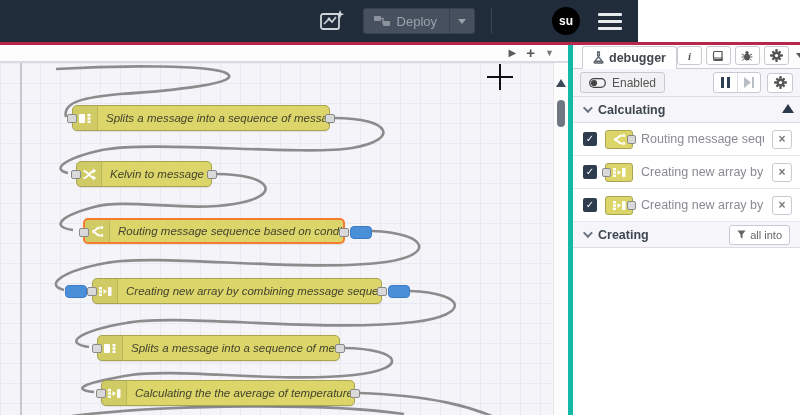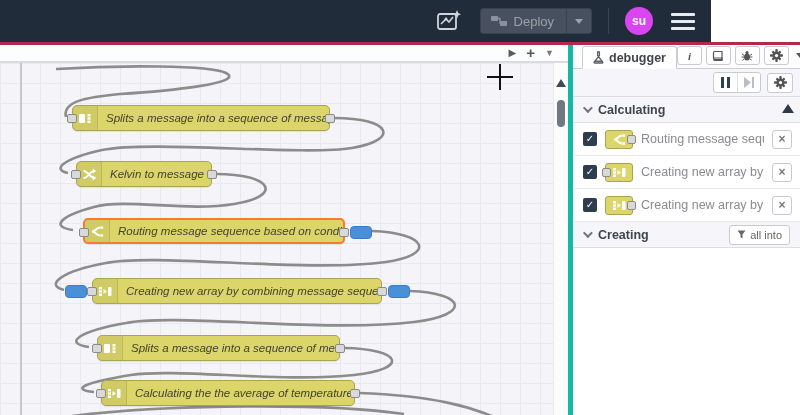--- a/index.html
+++ b/index.html
@@ -1,20 +1,20 @@
 <!DOCTYPE html>
 <html><head>
 <meta charset="utf-8">
 <style>
   * { margin:0; padding:0; box-sizing:border-box; }
   html,body { width:800px; height:415px; overflow:hidden; font-family:"Liberation Sans", sans-serif; background:#fff; }
   #app { position:relative; width:800px; height:415px; overflow:hidden; background:#fff; }
 
   
-  .header { position:absolute; left:0; top:0; width:711px; height:42px; background:#212c3b;
+  .header { position:absolute; left:0; top:0; width:638px; height:42px; background:#212c3b;
             display:flex; align-items:center; justify-content:flex-end; padding-right:14px; gap:16px; }
   .accent-line { position:absolute; left:0; top:42px; width:800px; height:3px; background:#b7274a; }
   .hdr-iconbtn { width:30px; height:30px; display:flex; align-items:center; justify-content:center; cursor:pointer; }
   .deploy-btn { height:26px; background:#47505e; border:1px solid #394250; border-radius:3px;
                 display:flex; align-items:center; color:#9aa1ab; font-size:13px; cursor:default; }
   .deploy-main { display:flex; align-items:center; gap:7px; padding:0 12px 0 10px; }
   .deploy-caret { border-left:1px solid #394250; padding:0 8px; height:100%; display:flex; align-items:center; }
   .caret-down { width:0; height:0; border-left:4px solid transparent; border-right:4px solid transparent; border-top:5px solid #9aa1ab; }
   .hdr-sep { width:1px; height:26px; background:#3a4454; }
   .avatar { width:28px; height:28px; border-radius:50%; background:#a5a04c; color:#fff; font-size:12px; font-weight:bold;
@@ -110,21 +110,21 @@
           <rect x="9" y="6" width="7" height="5" rx="1" fill="#8b929c"></rect>
           <path d="M7 3.5 H9 V8.5" fill="none" stroke="#8b929c" stroke-width="1.4"></path>
         </svg>
         <span>Deploy</span>
       </div>
       <div class="deploy-caret">
         <span class="caret-down"></span>
       </div>
     </div>
     <div class="hdr-sep"></div>
-    <div class="avatar" style="background: #d946ef;">su</div>
+    <div class="avatar" style="background: #000000; margin-left: 44px;">su</div>
     <div class="hamburger">
       <div></div>
         <div></div>
         <div></div>
     </div>
   </div>
   <div class="accent-line" style="background: rgb(183, 39, 74);"></div>
 
   <div class="tabstrip">
     <span class="strip-btn">▶</span>
@@ -275,20 +275,27 @@
                 <circle cx="8" cy="8" r="4.6"></circle>
               </g>
               <circle cx="8" cy="8" r="2" fill="#fff"></circle>
             </svg>
         </div>
         <span class="sb-caret caret-down" style="border-top-color:#555;"></span>
       </div>
     </div>
 
     <div class="sb-toolbar">
+      <div class="enabled-btn">
+        <svg width="17" height="10" viewBox="0 0 17 10">
+          <rect x="0.7" y="0.7" width="15.6" height="8.6" rx="4.3" fill="none" stroke="#444" stroke-width="1.3"></rect>
+          <circle cx="5" cy="5" r="3.1" fill="#444"></circle>
+        </svg>
+        <span>Enabled</span>
+      </div>
       <div class="playgroup">
         <div class="pausestep">
           <div class="ps-cell">
             <svg width="9" height="11" viewBox="0 0 9 11">
                 <rect x="0" y="0" width="3" height="11" fill="#2e4154"></rect>
                 <rect x="6" y="0" width="3" height="11" fill="#2e4154"></rect>
               </svg>
           </div>
           <div class="ps-cell">
             <svg width="10" height="11" viewBox="0 0 10 11">

